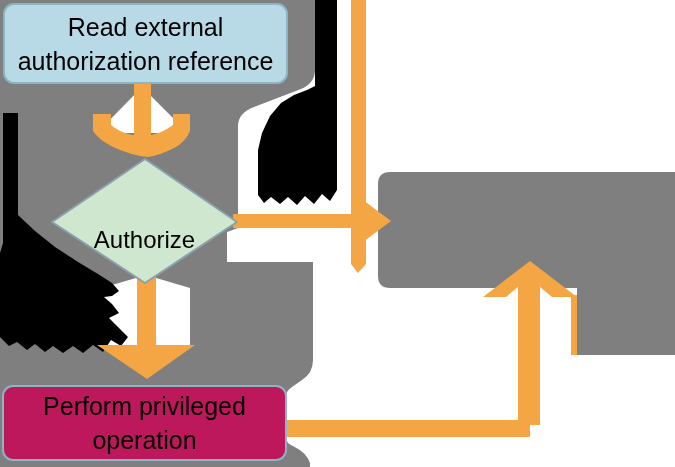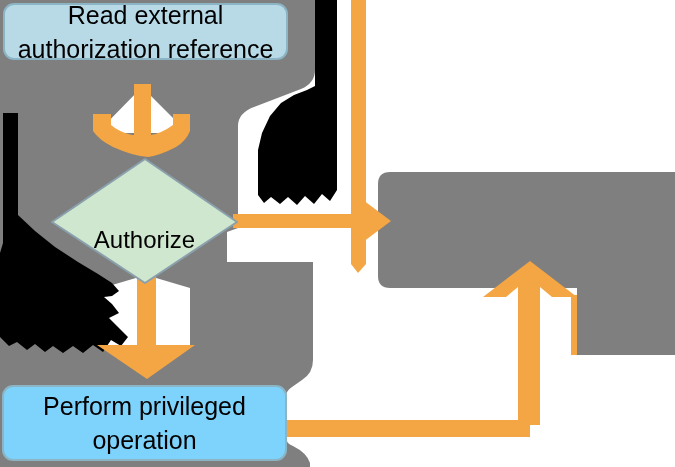--- a/index.html
+++ b/index.html
@@ -14,28 +14,28 @@
   .node{
     position:absolute;
     display:flex;align-items:center;justify-content:center;
     text-align:center;
     color:#000;
     box-sizing:border-box;
     border-radius:11px;
   }
   .node .lbl{display:block;}
   #node-read{
-    left:3px;top:3px;width:285px;height:57px;
+    left:3px;top:3px;width:285px;height:81px;
     background:#B8DAE7;border:2px solid #8BB4C4;
     font-size:25px;line-height:34px;
   }
   #node-read .lbl{width:266px;}
   #node-perform{
     left:2px;top:385px;width:285px;height:76px;
-    background:#7dd3fc;border:2px solid #8BB4C4;
+    background:#be185d;border:2px solid #8BB4C4;
     font-size:25px;line-height:34px;
   }
   #node-perform .lbl{width:232px;}
   #node-return{
     left:388px;top:175px;width:276px;height:80px;
     background:#FADAB4;border:2px solid #DDB182;
     font-size:24px;
   }
   #label-authorize{
     position:absolute;left:52px;top:206px;width:185px;

